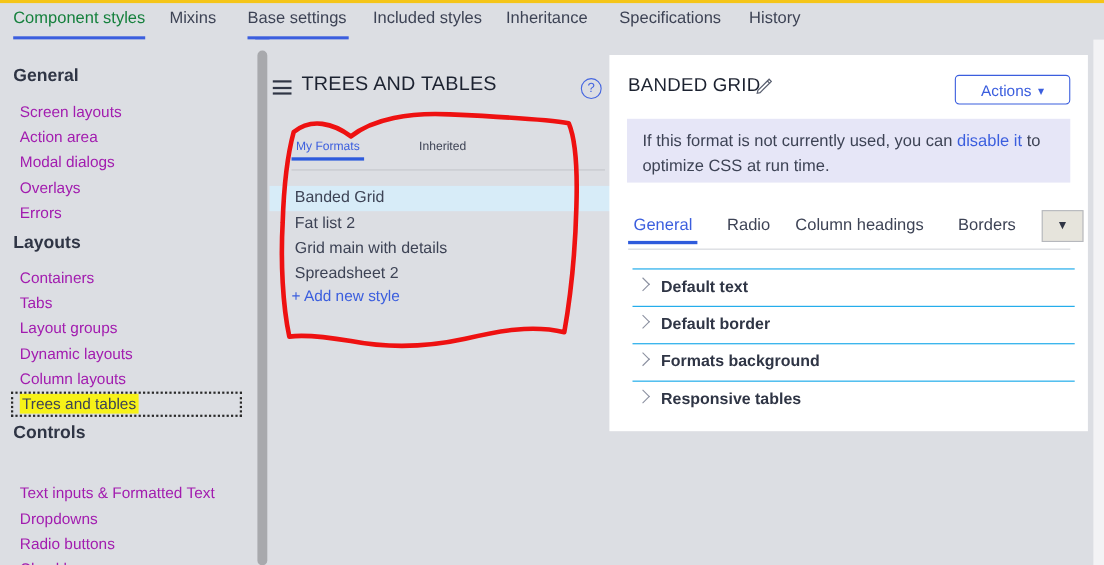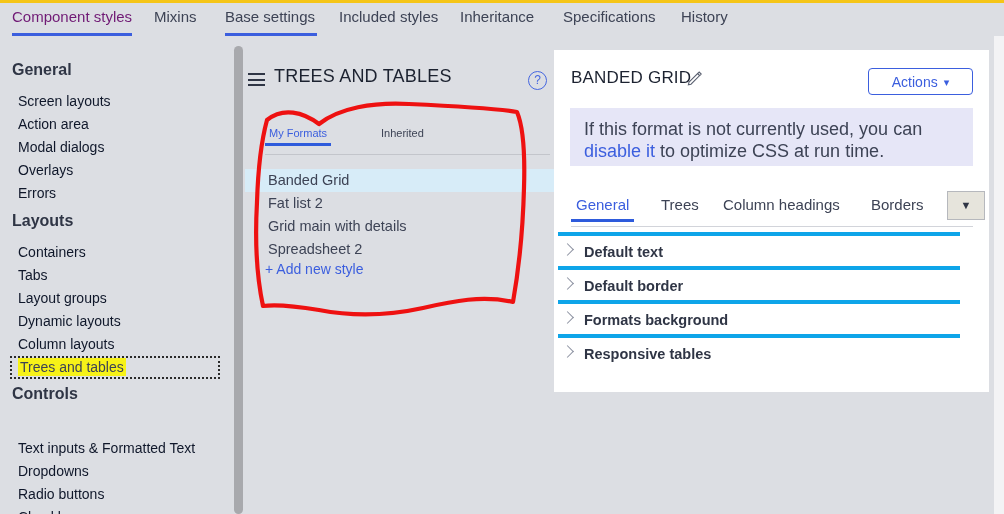--- a/index.html
+++ b/index.html
@@ -33,21 +33,21 @@
   .toptab {
     position: absolute;
     top: 0;
     height: 33px;
     line-height: 28px;
     font-size: 15px;
     color: #3d4355;
     white-space: nowrap;
     cursor: pointer;
   }
-  .toptab.blue { color: #701a75; }
+  .toptab.blue { color: #15803d; }
   .toptab.underlined::after {
     content: "";
     position: absolute;
     left: 0; right: 0; bottom: 0;
     height: 3px;
     background: #3b5ede;
   }
 
   
   #sidebar {
@@ -62,21 +62,21 @@
     left: 12px;
     font-size: 16px;
     font-weight: bold;
     color: #2f3545;
     white-space: nowrap;
   }
   .side-item {
     position: absolute;
     left: 18px;
     font-size: 14px;
-    color: #0f172a;
+    color: #a21caf;
     white-space: nowrap;
     cursor: pointer;
   }
   .side-item.selected {
     left: 12px;
     padding: 1px 4px 2px 6px;
     width: 206px;
     box-sizing: border-box;
     outline: 2px dotted #2a2a2a;
     outline-offset: 0px;
@@ -249,21 +249,21 @@
     vertical-align: 1px;
   }
 
   #info-banner {
     position: absolute;
     left: 16px; top: 58px;
     width: 403px; height: 58px;
     background: #e6e6f7;
     box-sizing: border-box;
     padding: 10px 14px 0 14px;
-    font-size: 18px;
+    font-size: 15px;
     color: #3d4355;
     line-height: 22px;
   }
   #info-banner a {
     color: #3b5ede;
     text-decoration: none;
     cursor: pointer;
   }
 
   #card-tabs {
@@ -303,25 +303,26 @@
     box-sizing: border-box;
     text-align: center;
     line-height: 27px;
     font-size: 11px;
     color: #2f3545;
     cursor: pointer;
   }
 
   .accordion-row {
     position: absolute;
-    left: 4px;
+    left: 21px;
     width: 402px;
     height: 34px;
-    border-top: 4px solid #0ea5e9;
-    cursor: pointer;
+    border-top: 1px solid #0ea5e9;
+    cursor: pointer;
+    margin-top: 12px;
   }
   .accordion-row .chevron {
     position: absolute;
     left: 5px; top: 9px;
     width: 8px; height: 8px;
     border-top: 1.6px solid #8b90a0;
     border-right: 1.6px solid #8b90a0;
     transform: rotate(45deg);
   }
   .accordion-row .label {
@@ -434,21 +435,21 @@
   <div id="actions-button">
     <span>Actions</span><span class="chev">▾</span>
   </div>
 
   <div id="info-banner">
     <span>If this format is not currently used, you can </span><a>disable it</a><span> to optimize CSS at run time.</span>
   </div>
 
   <div id="card-tabs">
     <div class="cardtab active" style="left:5px;">General</div>
-    <div class="cardtab" style="left:90px;">Trees</div>
+    <div class="cardtab" style="left:90px;">Radio</div>
     <div class="cardtab" style="left:152px;">Column headings</div>
     <div class="cardtab" style="left:300px;">Borders</div>
     <div id="card-tabs-more">▼</div>
   </div>
   <div id="card-tabs-rule"></div>
 
   <div class="accordion-row" style="top:182px;">
     <span class="chevron"></span>
     <span class="label">Default text</span>
   </div>

